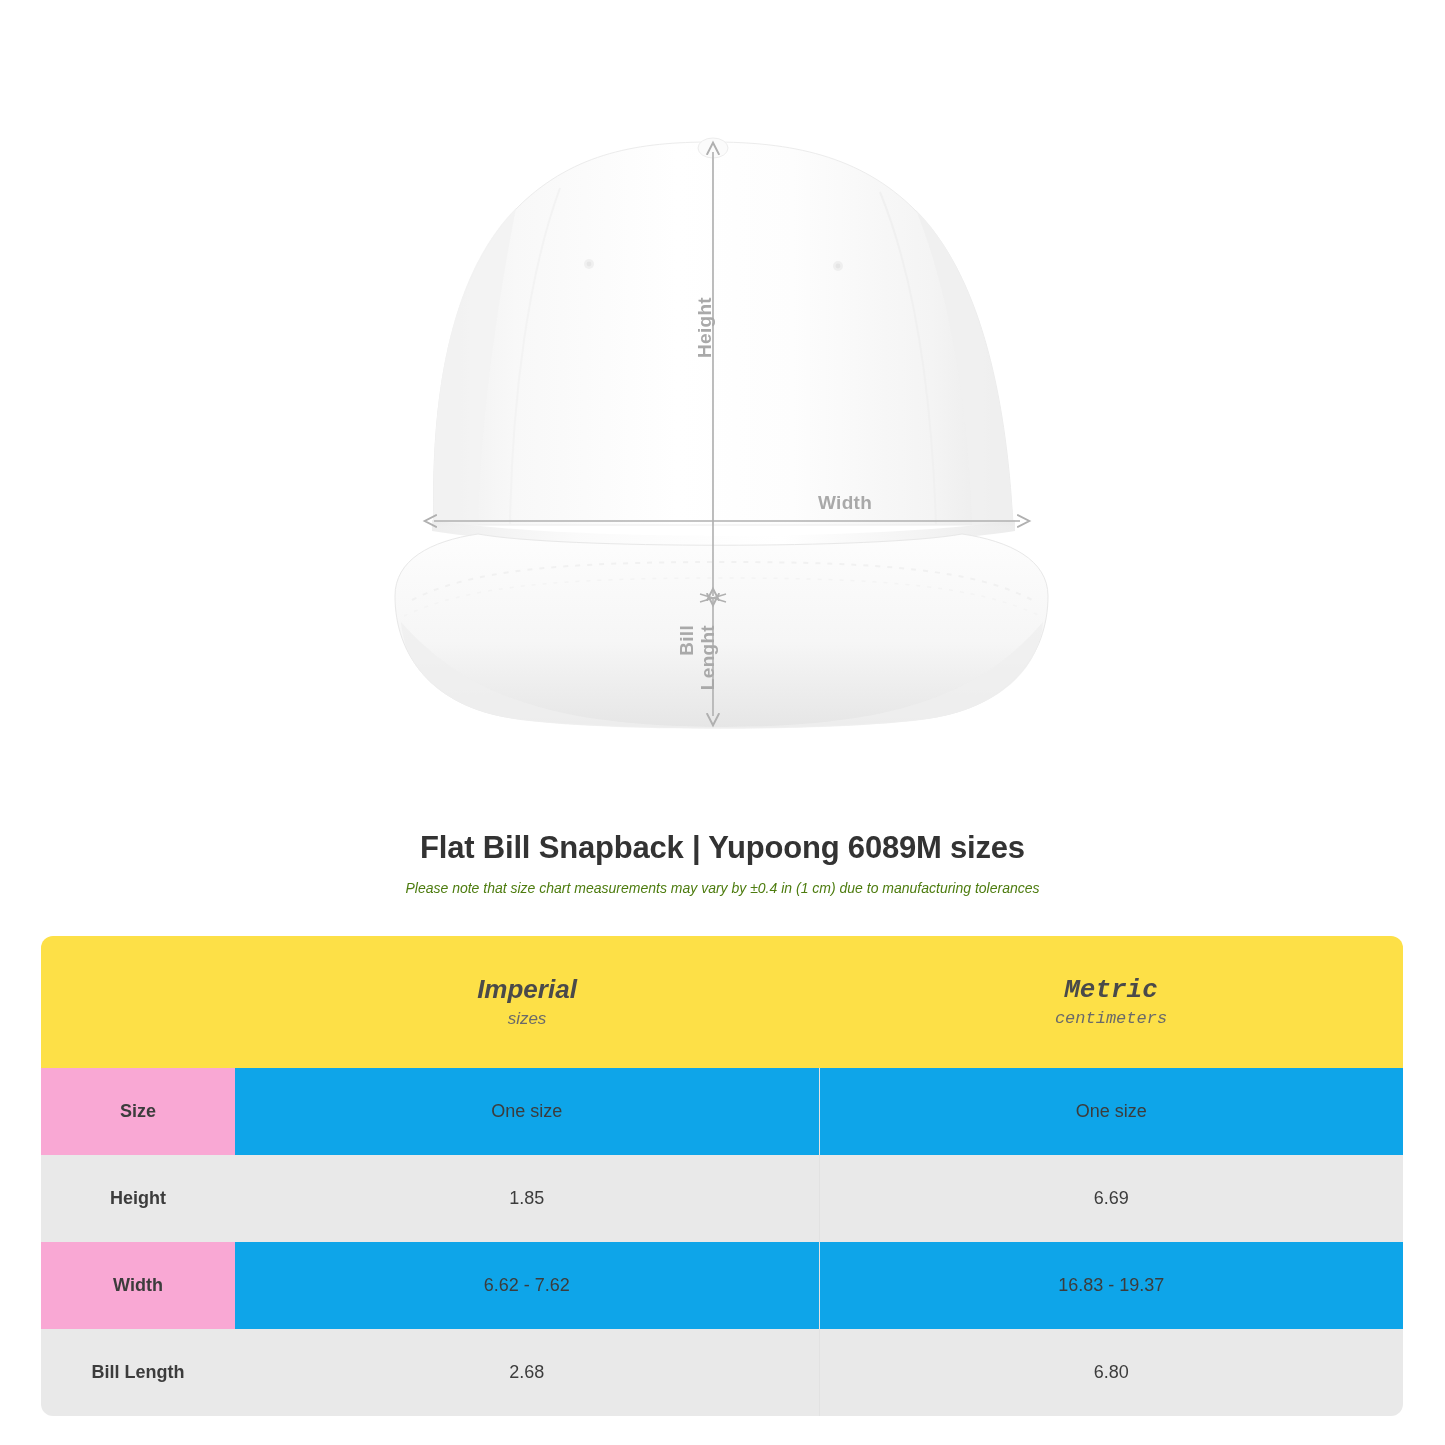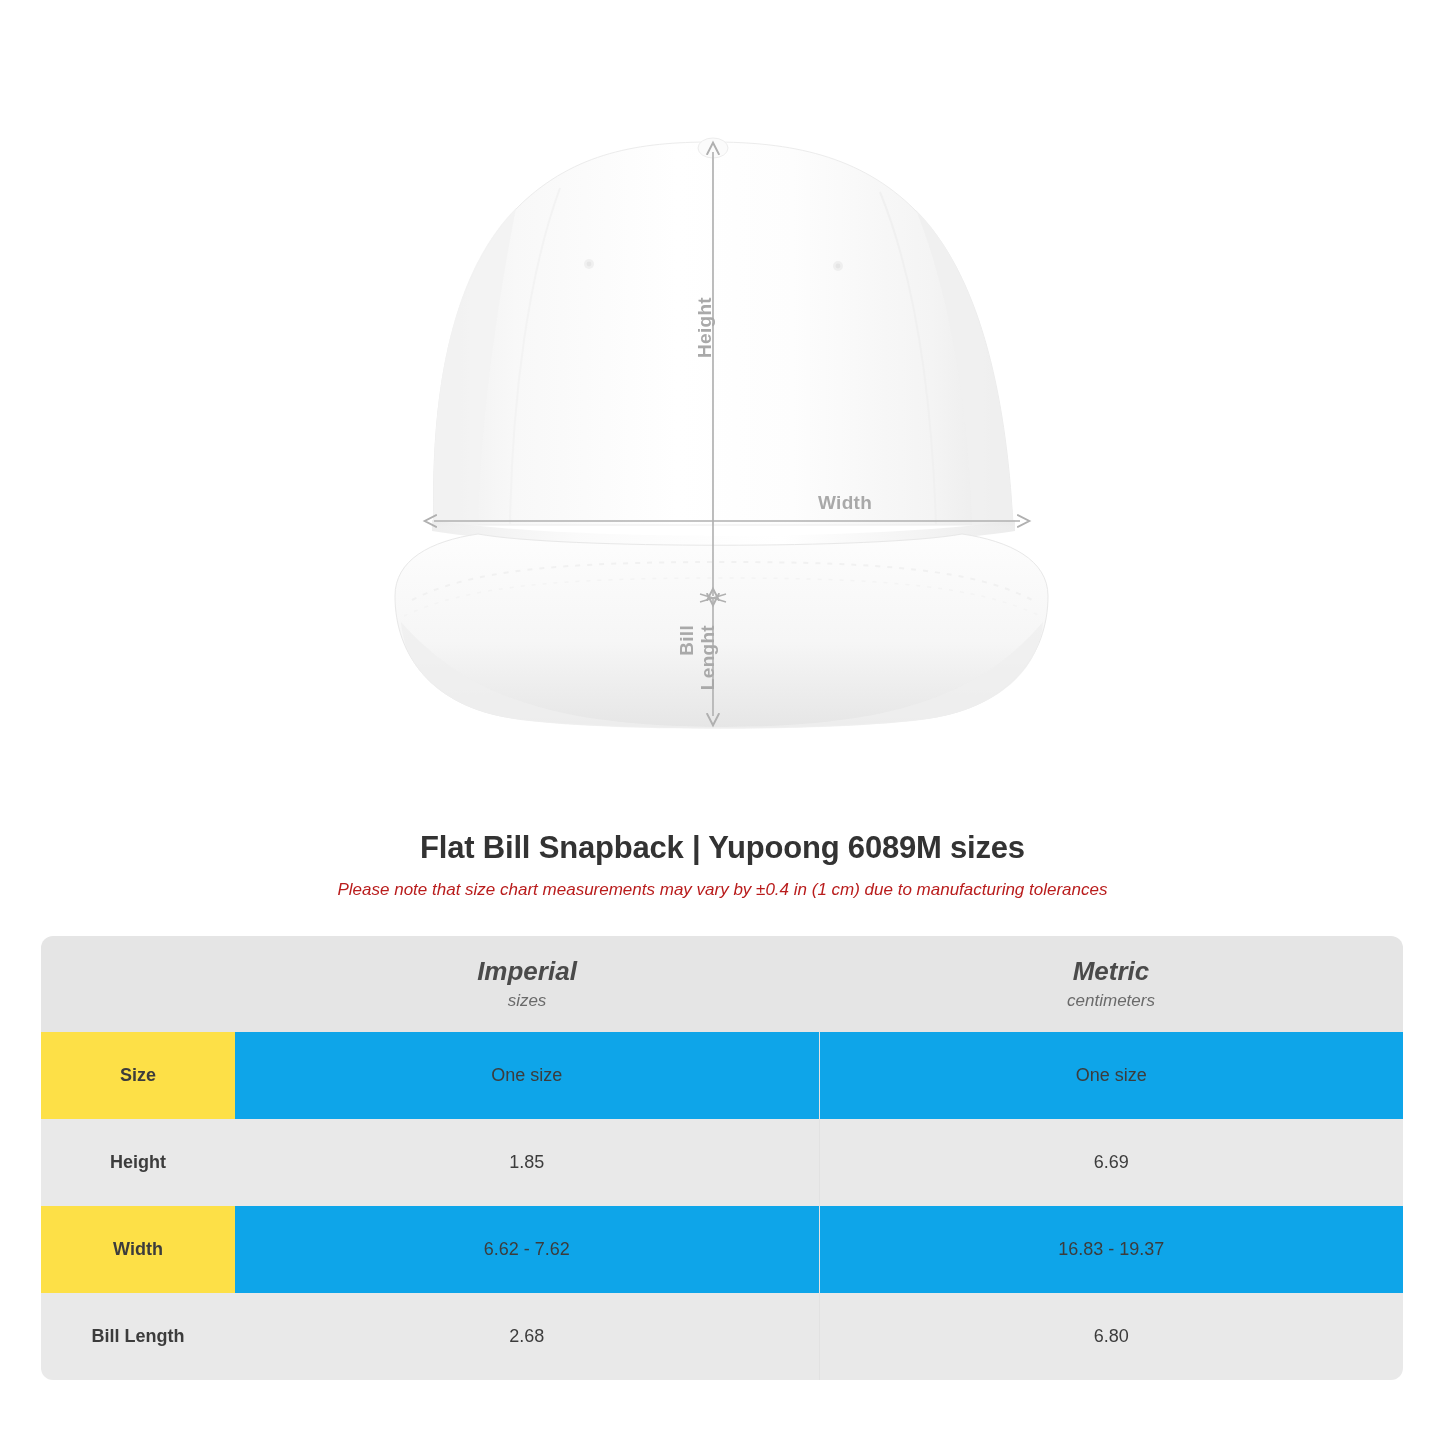--- a/index.html
+++ b/index.html
@@ -59,23 +59,23 @@
     text-align: center;
   }
   .chart-title {
     font-size: 31px;
     font-weight: bold;
     color: #333333;
     margin: 0 0 14px 0;
     letter-spacing: -0.2px;
   }
   .chart-note {
-    font-size: 17px;
+    font-size: 14px;
     font-style: italic;
-    color: #b91c1c;
+    color: #4d7c0f;
     margin: 0;
   }
 
   
   .table-wrap {
     position: absolute;
     top: 936px;
     left: 41px;
     width: 1362px;
   }
@@ -86,28 +86,28 @@
   }
   table.size-table td, table.size-table th {
     padding: 0;
     margin: 0;
   }
   .col-label { width: 194px; }
   .col-imp { width: 584px; }
   .col-met { width: 584px; }
 
   thead th {
-    background: #e5e5e5;
-    height: 96px;
+    background: #fde047;
+    height: 132px;
     vertical-align: middle;
     text-align: center;
     font-weight: normal;
   }
   thead th.first { border-top-left-radius: 12px; }
-  thead th.last  { border-top-right-radius: 12px; }
+  thead th.last  { border-top-right-radius: 12px; font-family: Liberation Mono, monospace; }
   .unit-system {
     font-size: 26px;
     font-style: italic;
     font-weight: bold;
     color: #4a4a4a;
     display: block;
     line-height: 1.15;
   }
   .unit-sub {
     font-size: 17px;
@@ -127,21 +127,21 @@
   }
   tbody tr td:last-child { border-right: none; }
   tbody tr.odd td { background: #0ea5e9; }
   tbody tr.even td { background: #e9e9e9; }
   tbody tr td.rowlabel {
     font-weight: bold;
     color: #3c3c3c;
     border-right: none;
   }
   tbody tr.even td.rowlabel { background: #e9e9e9; }
-  tbody tr.odd td.rowlabel { background: #fde047; margin-top: 32px; }
+  tbody tr.odd td.rowlabel { background: #f9a8d4; margin-top: 32px; }
   tbody tr:last-child td:first-child { border-bottom-left-radius: 12px; margin-left: 32px; }
   tbody tr:last-child td:last-child { border-bottom-right-radius: 12px; }
   tbody tr.row-size td { color: #3c3c3c; }
 </style>
 </head>
 <body>
 
 <div class="page">
 
   <div class="illustration">

